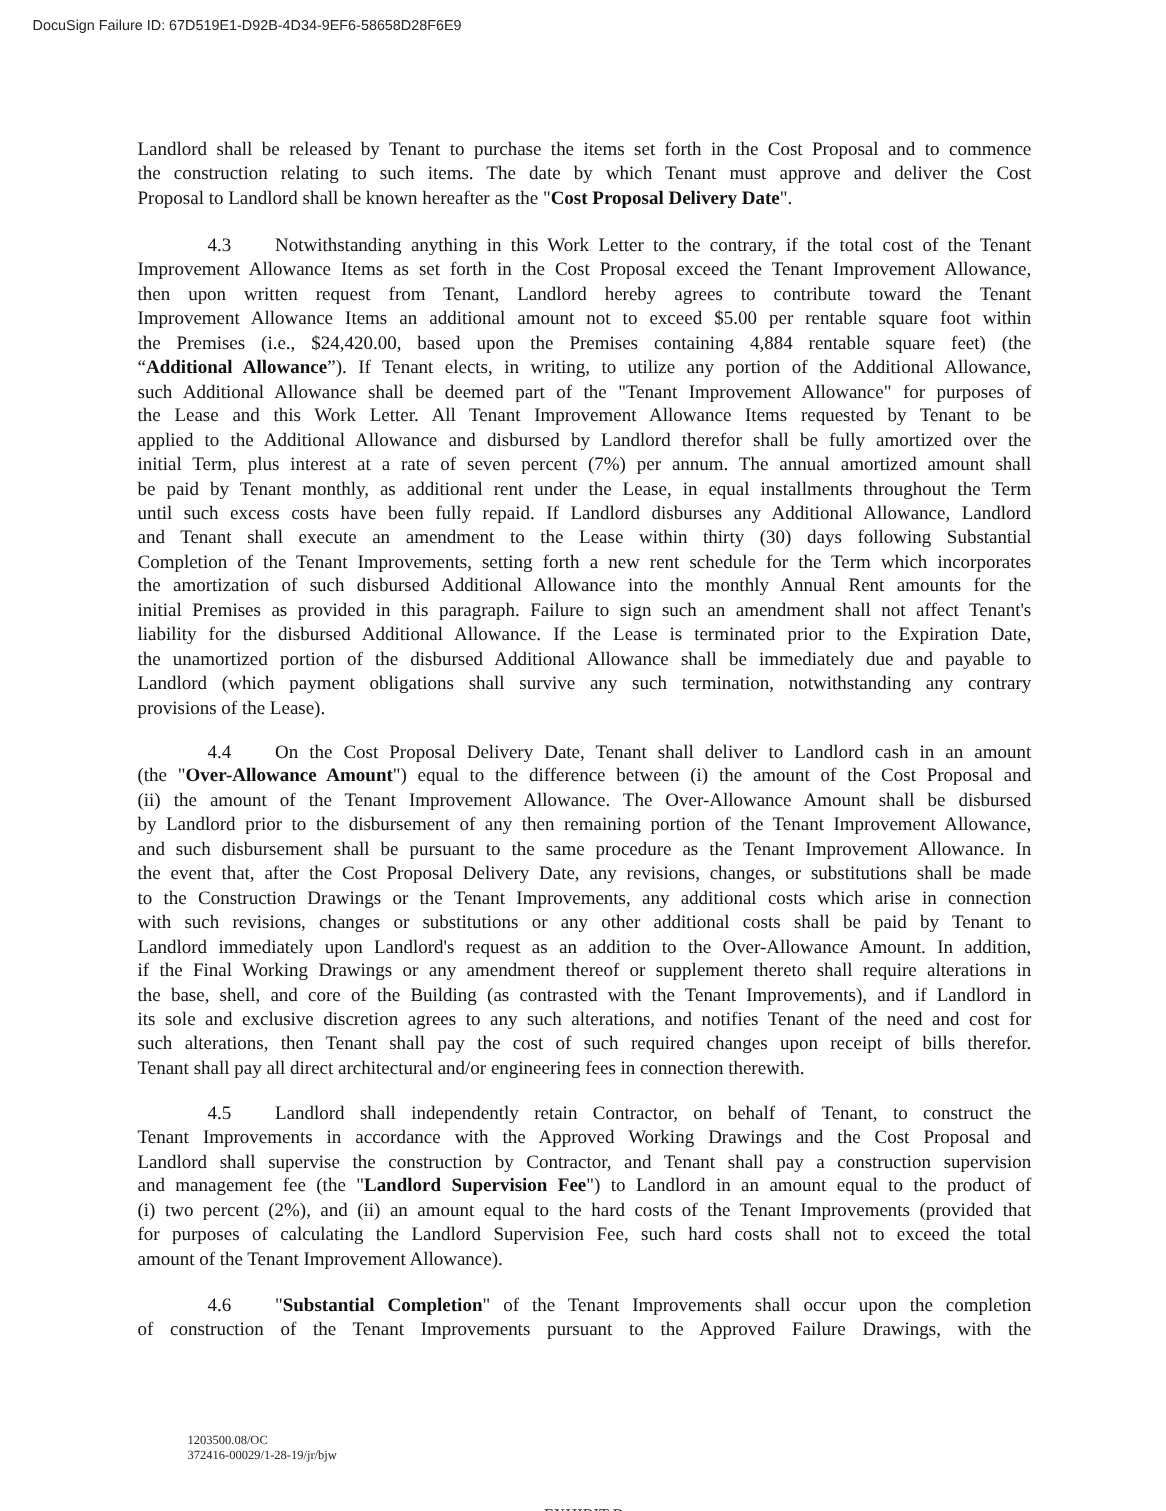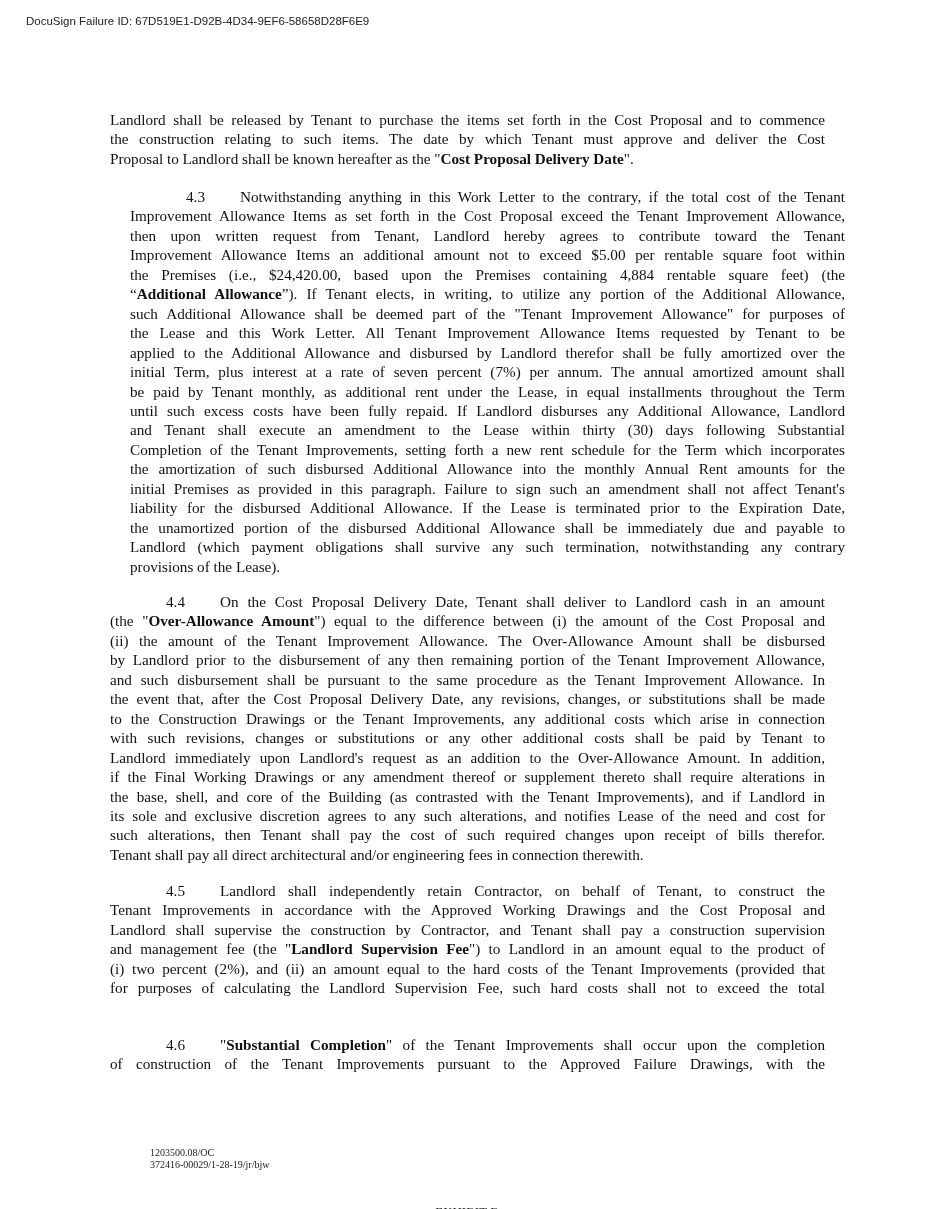--- a/index.html
+++ b/index.html
@@ -21,21 +21,21 @@
 <div class="envelope">DocuSign Failure ID: 67D519E1-D92B-4D34-9EF6-58658D28F6E9</div>
 
 <div id="doc-body">
     <div class="doc" style="top: 110px;">
       <div class="para">
         <span class="ln">Landlord shall be released by Tenant to purchase the items set forth in the Cost Proposal and to commence</span>
         <span class="ln">the construction relating to such items.  The date by which Tenant must approve and deliver the Cost</span>
         <span class="ln last">Proposal to Landlord shall be known hereafter as the "<b>Cost Proposal Delivery Date</b>".</span>
       </div>
     </div>
-    <div class="doc" style="top: 187px; margin-left: 20px;">
+    <div class="doc" style="top: 187px;">
       <div class="para">
         <span class="ln indent"><span class="num">4.3</span>Notwithstanding anything in this Work Letter to the contrary, if the total cost of the Tenant</span>
         <span class="ln">Improvement Allowance Items as set forth in the Cost Proposal exceed the Tenant Improvement Allowance,</span>
         <span class="ln">then upon written request from Tenant, Landlord hereby agrees to contribute toward the Tenant</span>
         <span class="ln">Improvement Allowance Items an additional amount not to exceed $5.00 per rentable square foot within</span>
         <span class="ln">the Premises (i.e., $24,420.00, based upon the Premises containing 4,884 rentable square feet) (the</span>
         <span class="ln">“<b>Additional Allowance</b>”).  If Tenant elects, in writing, to utilize any portion of the Additional Allowance,</span>
         <span class="ln">such Additional Allowance shall be deemed part of the "Tenant Improvement Allowance" for purposes of</span>
         <span class="ln">the Lease and this Work Letter.  All Tenant Improvement Allowance Items requested by Tenant to be</span>
         <span class="ln">applied to the Additional Allowance and disbursed by Landlord therefor shall be fully amortized over the</span>
@@ -58,33 +58,34 @@
         <span class="ln">(the "<b>Over-Allowance Amount</b>") equal to the difference between (i) the amount of the Cost Proposal and</span>
         <span class="ln">(ii) the amount of the Tenant Improvement Allowance.  The Over-Allowance Amount shall be disbursed</span>
         <span class="ln">by Landlord prior to the disbursement of any then remaining portion of the Tenant Improvement Allowance,</span>
         <span class="ln">and such disbursement shall be pursuant to the same procedure as the Tenant Improvement Allowance.  In</span>
         <span class="ln">the event that, after the Cost Proposal Delivery Date, any revisions, changes, or substitutions shall be made</span>
         <span class="ln">to the Construction Drawings or the Tenant Improvements, any additional costs which arise in connection</span>
         <span class="ln">with such revisions, changes or substitutions or any other additional costs shall be paid by Tenant to</span>
         <span class="ln">Landlord immediately upon Landlord's request as an addition to the Over-Allowance Amount.  In addition,</span>
         <span class="ln">if the Final Working Drawings or any amendment thereof or supplement thereto shall require alterations in</span>
         <span class="ln">the base, shell, and core of the Building (as contrasted with the Tenant Improvements), and if Landlord in</span>
-        <span class="ln">its sole and exclusive discretion agrees to any such alterations, and notifies Lease of the need and cost for</span>
+        <span class="ln">its sole and exclusive discretion agrees to any such alterations, and notifies Tenant of the need and cost for</span>
         <span class="ln">such alterations, then Tenant shall pay the cost of such required changes upon receipt of bills therefor.</span>
         <span class="ln last">Tenant shall pay all direct architectural and/or engineering fees in connection therewith.</span>
       </div>
     </div>
     <div class="doc" style="top: 881px;">
       <div class="para">
         <span class="ln indent"><span class="num">4.5</span>Landlord shall independently retain Contractor, on behalf of Tenant, to construct the</span>
         <span class="ln">Tenant Improvements in accordance with the Approved Working Drawings and the Cost Proposal and</span>
         <span class="ln">Landlord shall supervise the construction by Contractor, and Tenant shall pay a construction supervision</span>
         <span class="ln">and management fee (the "<b>Landlord Supervision Fee</b>") to Landlord in an amount equal to the product of</span>
         <span class="ln">(i) two percent (2%), and (ii) an amount equal to the hard costs of the Tenant Improvements (provided that</span>
         <span class="ln">for purposes of calculating the Landlord Supervision Fee, such hard costs shall not to exceed the total</span>
+        <span class="ln last">amount of the Tenant Improvement Allowance).</span>
       </div>
     </div>
     <div class="doc" style="top: 1035px;">
       <div class="para">
         <span class="ln indent"><span class="num">4.6</span>"<b>Substantial Completion</b>" of the Tenant Improvements shall occur upon the completion</span>
         <span class="ln">of construction of the Tenant Improvements pursuant to the Approved Failure Drawings, with the</span>
       </div>
     </div>
   </div>
 

